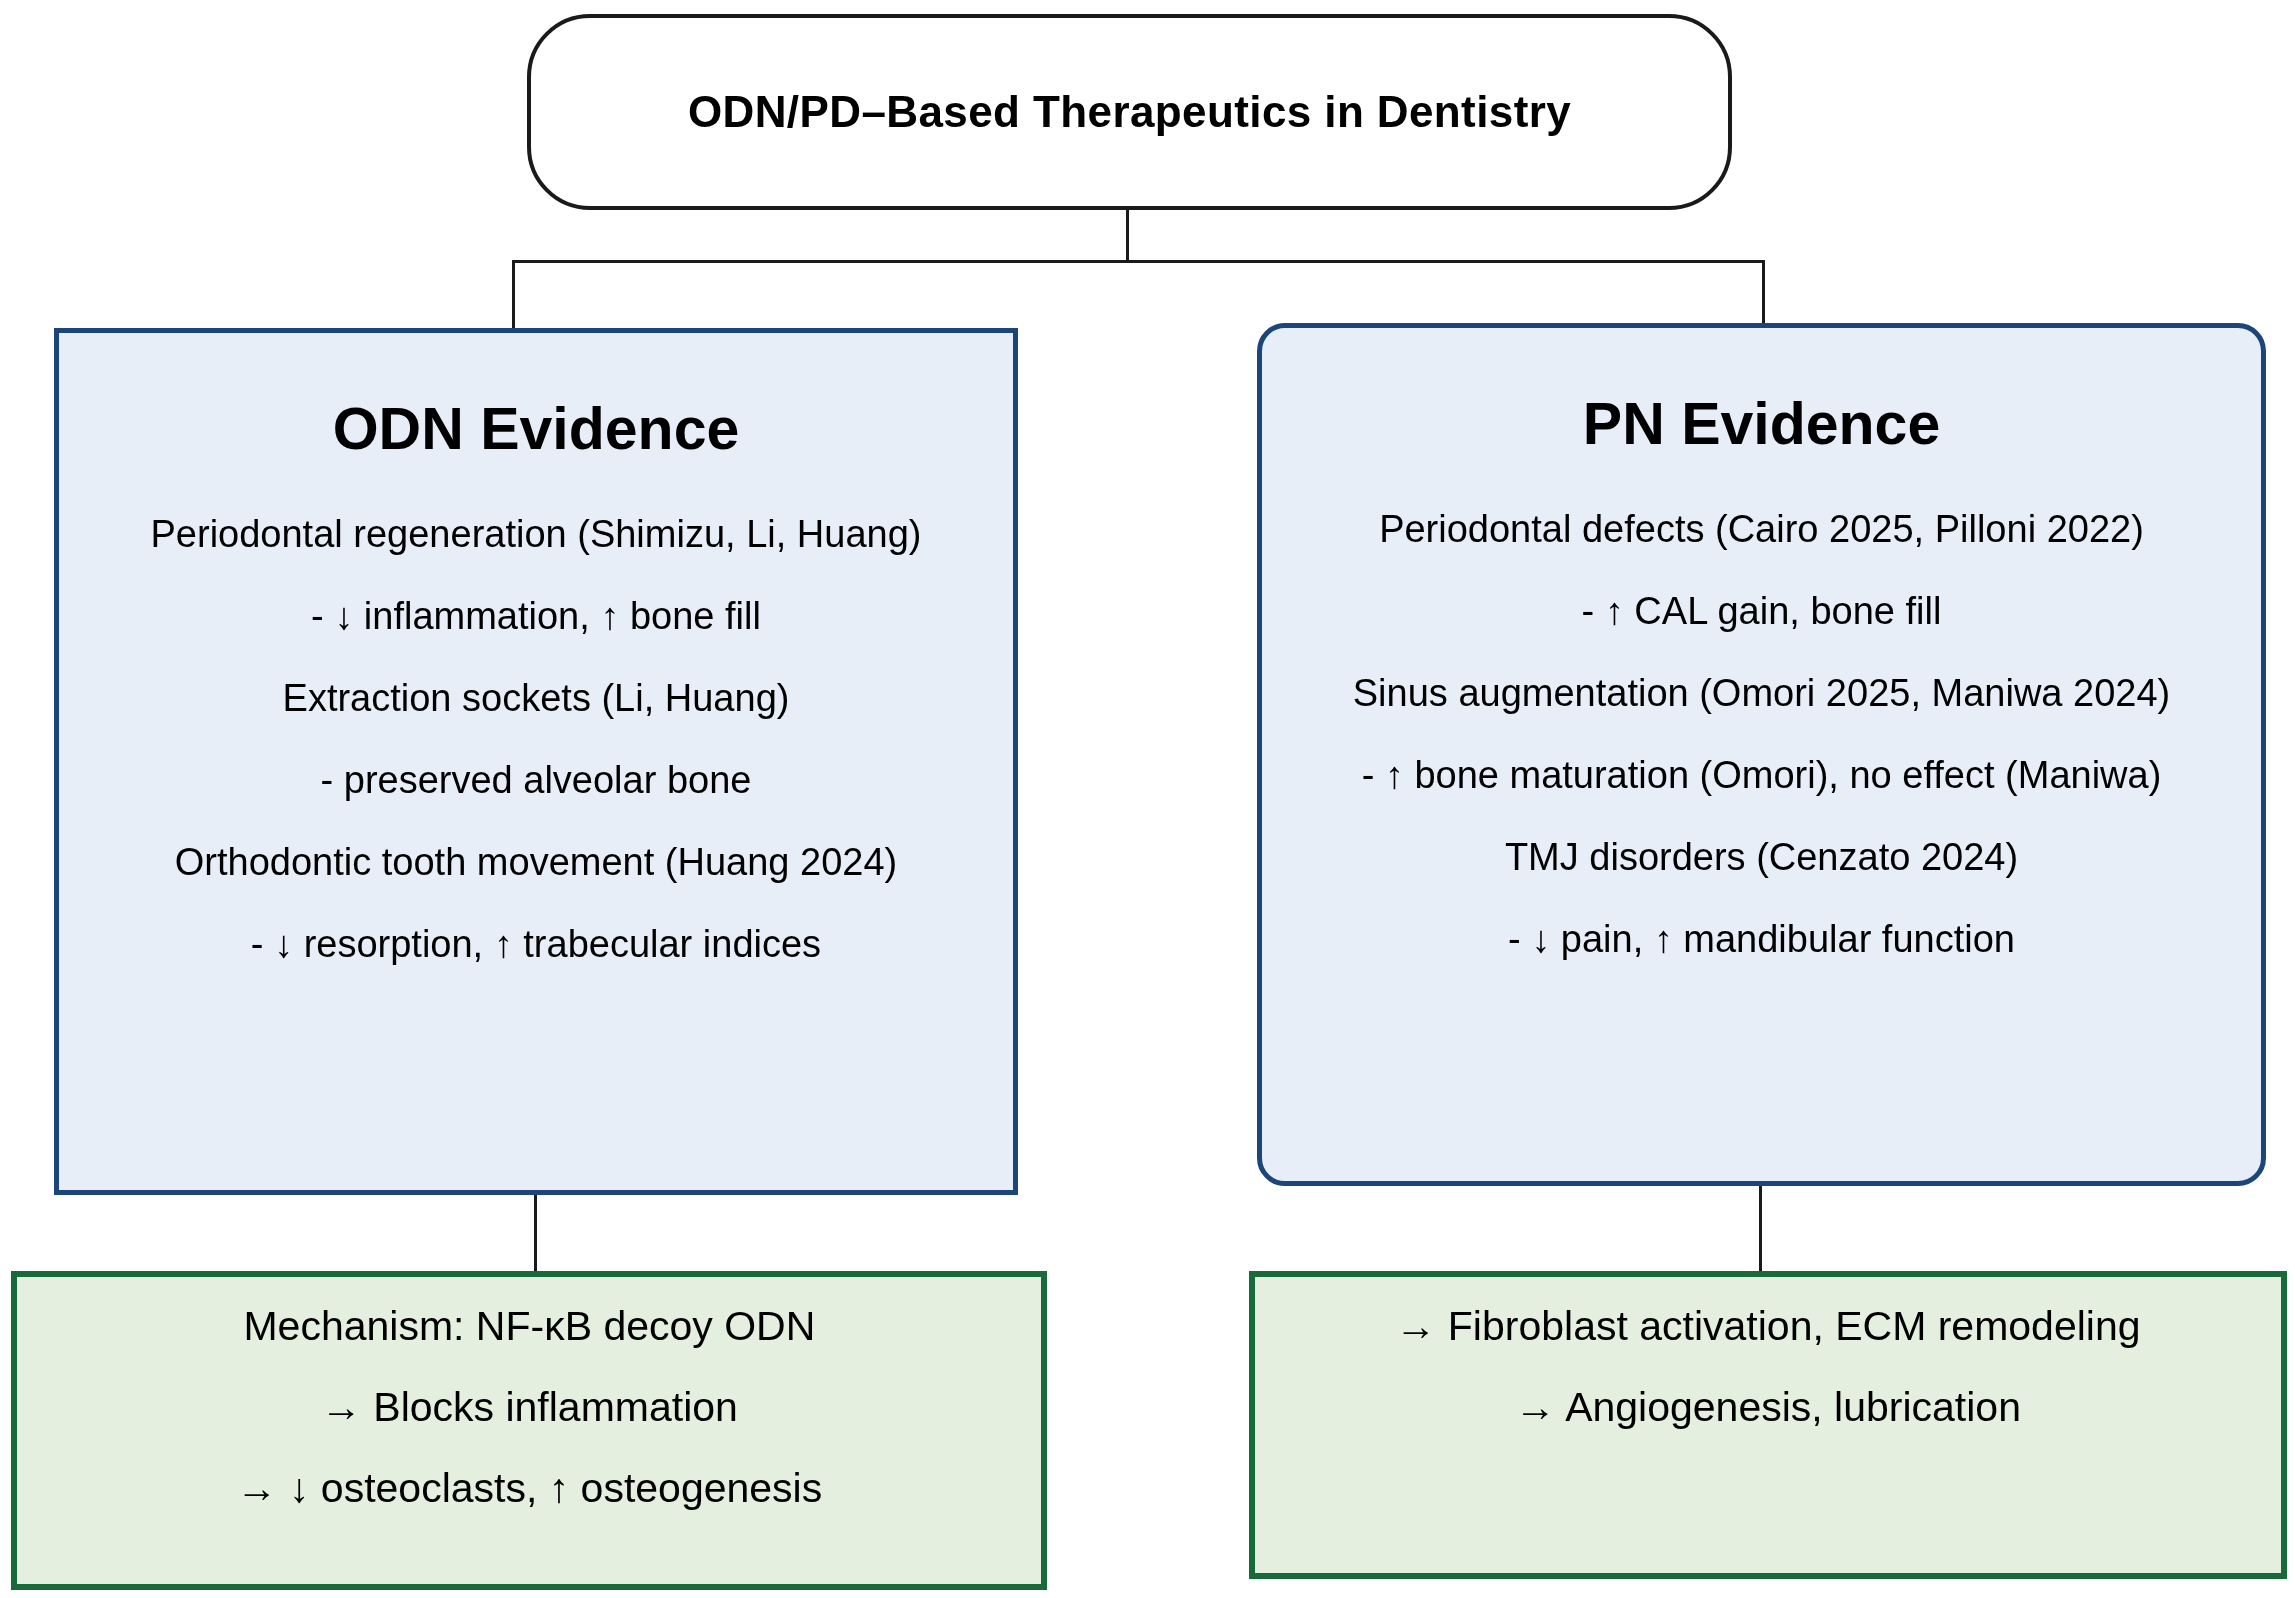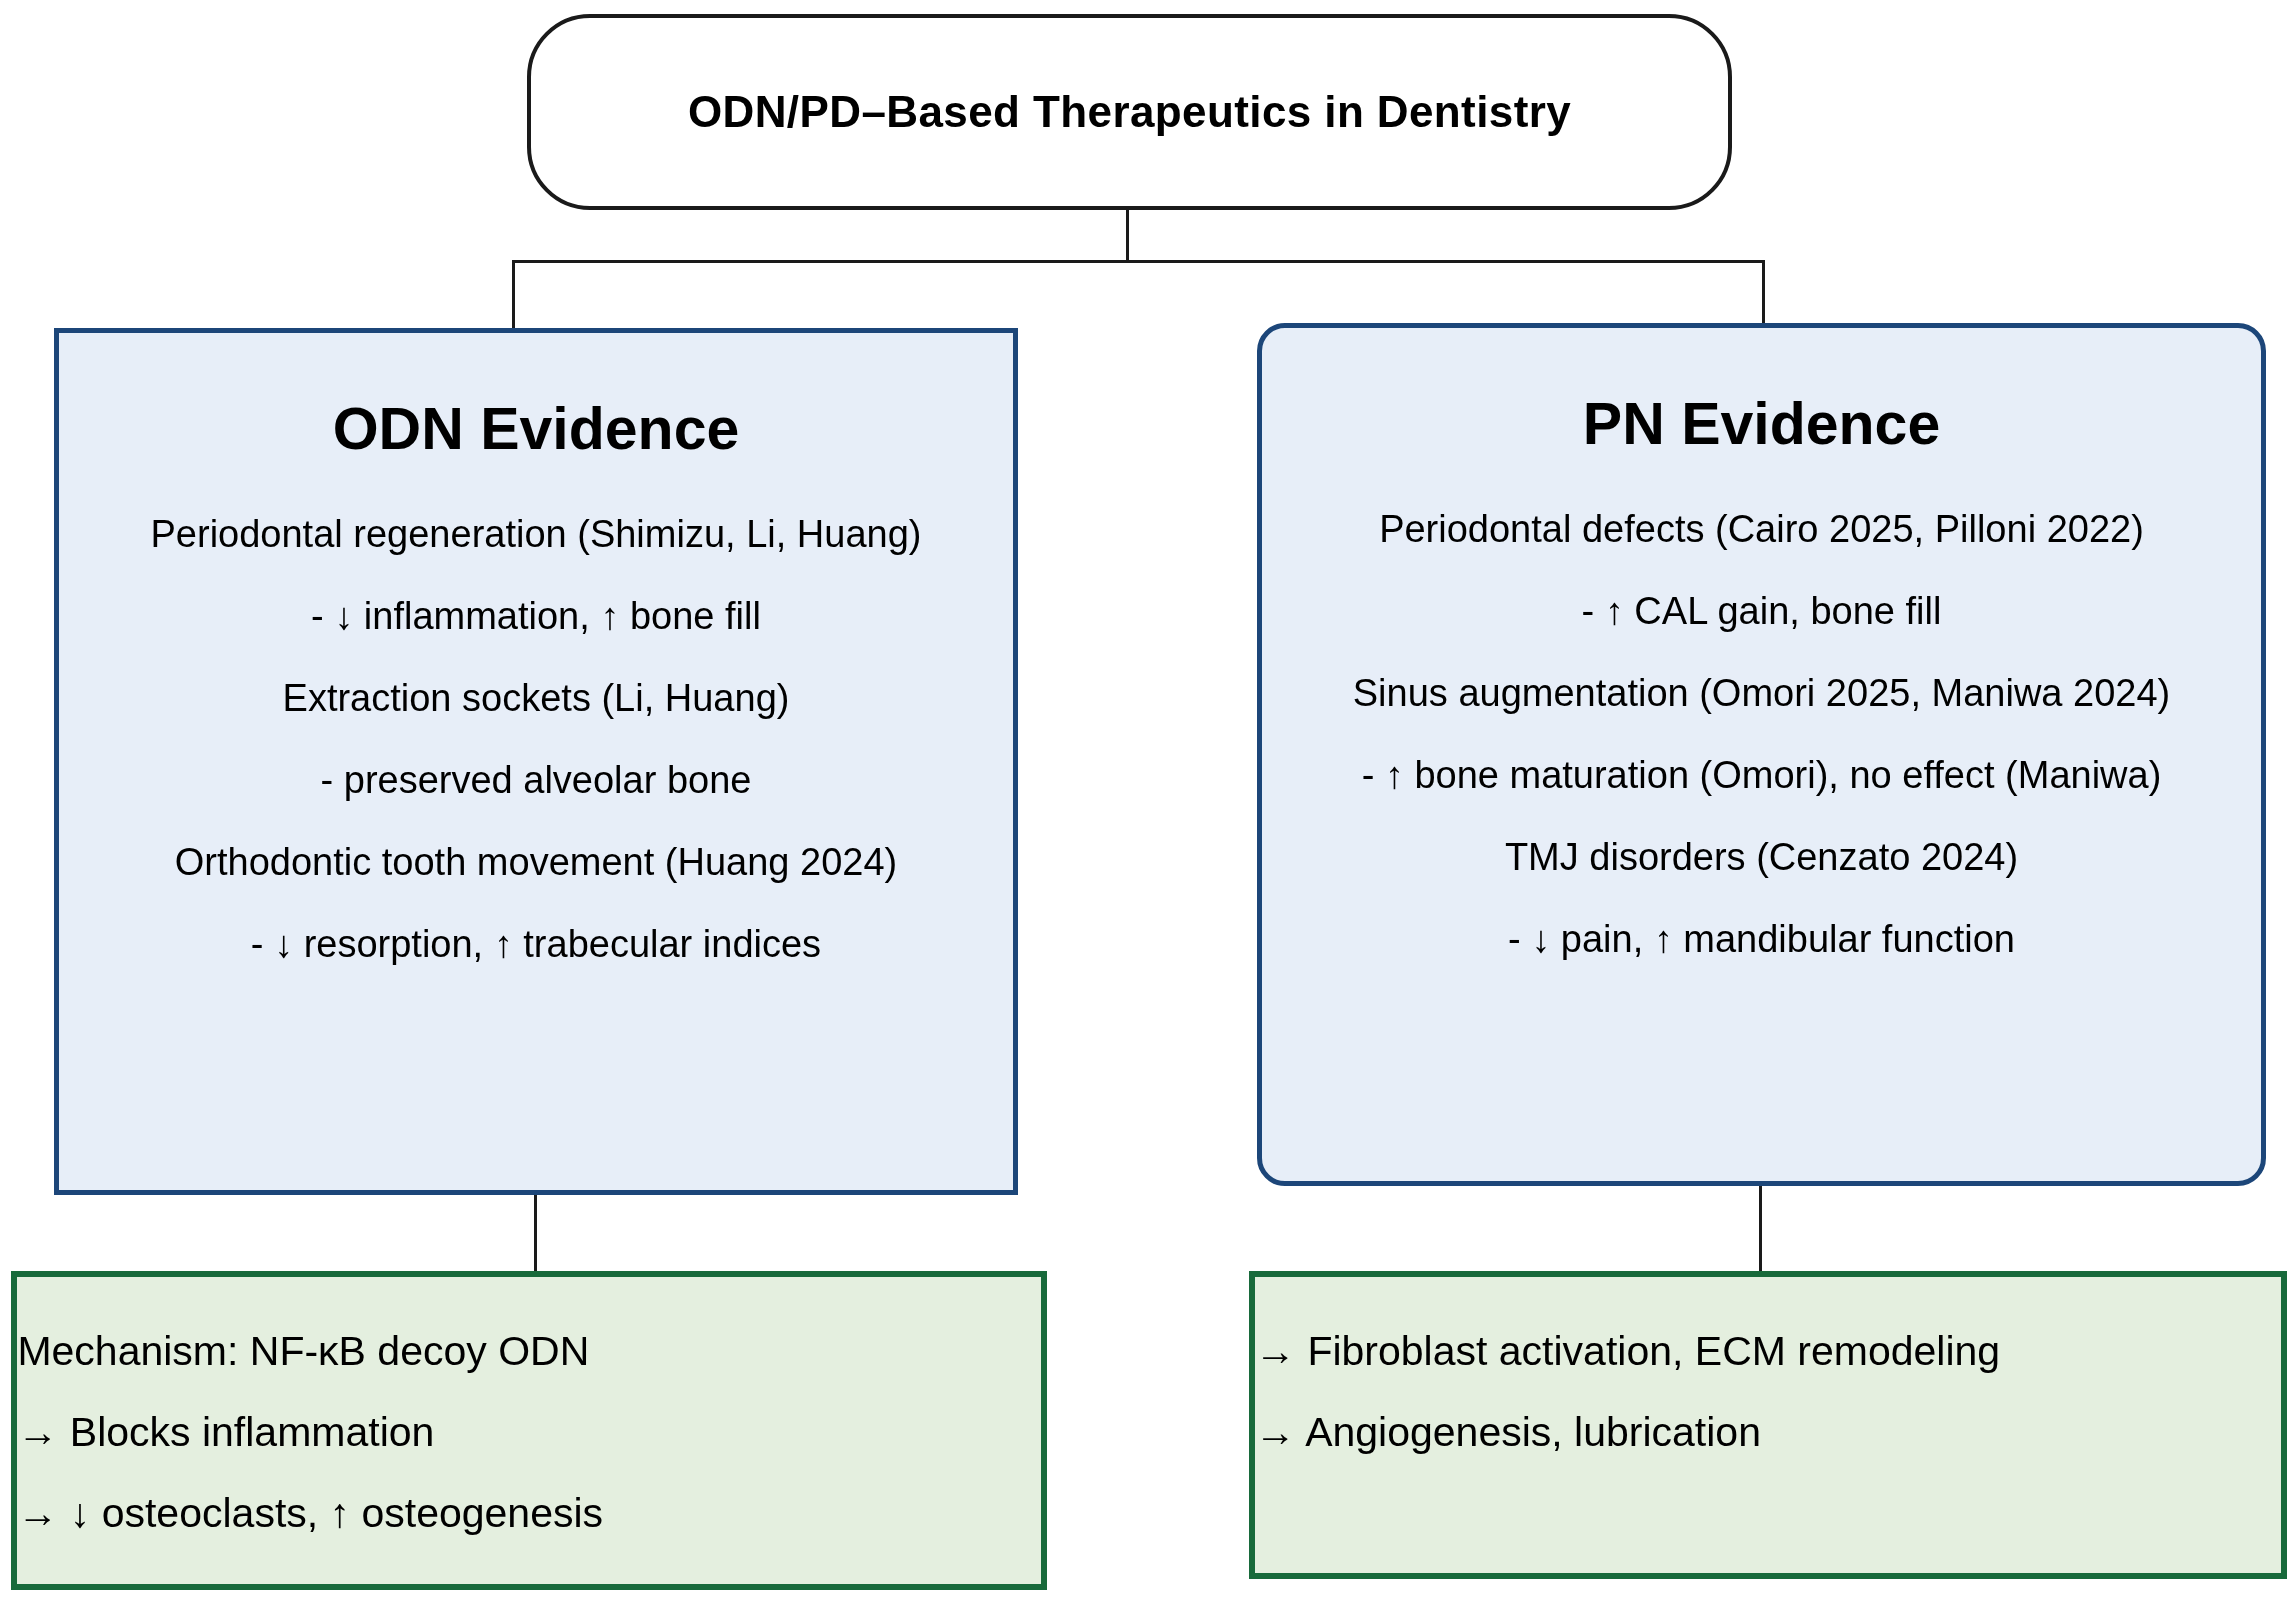--- a/index.html
+++ b/index.html
@@ -44,23 +44,23 @@
   .panel-pn  { left: 1257px; top: 323px; width: 1009px; height: 863px; border-radius: 28px; }
   .panel-header { margin-top: 63px; font-size: 59px; font-weight: bold; line-height: 67px; }
   .panel-lines { margin-top: 52px; display: flex; flex-direction: column; gap: 43px; }
   .evidence-line { font-size: 38px; line-height: 39px; white-space: nowrap; }
 
   
   .mech {
     position: absolute;
     background: var(--green-fill, #e4efdf);
     border: 6.4px solid var(--green-border, #186a3b);
-    display: flex; flex-direction: column; align-items: flex-start;
+    display: flex; flex-direction: column; align-items: center;
     text-align: center;
-    padding-top: 52px; gap: 37px;
+    padding-top: 27px; gap: 37px;
   }
   .mech-odn { left: 11.4px;   top: 1271px; width: 1036px; height: 319px; }
   .mech-pn  { left: 1249px; top: 1271px; width: 1038px; height: 308px; }
   .mech-line { font-size: 41px; line-height: 44px; white-space: nowrap; }
 </style>
 </head>
 <body>
 
 <div class="canvas">
 

